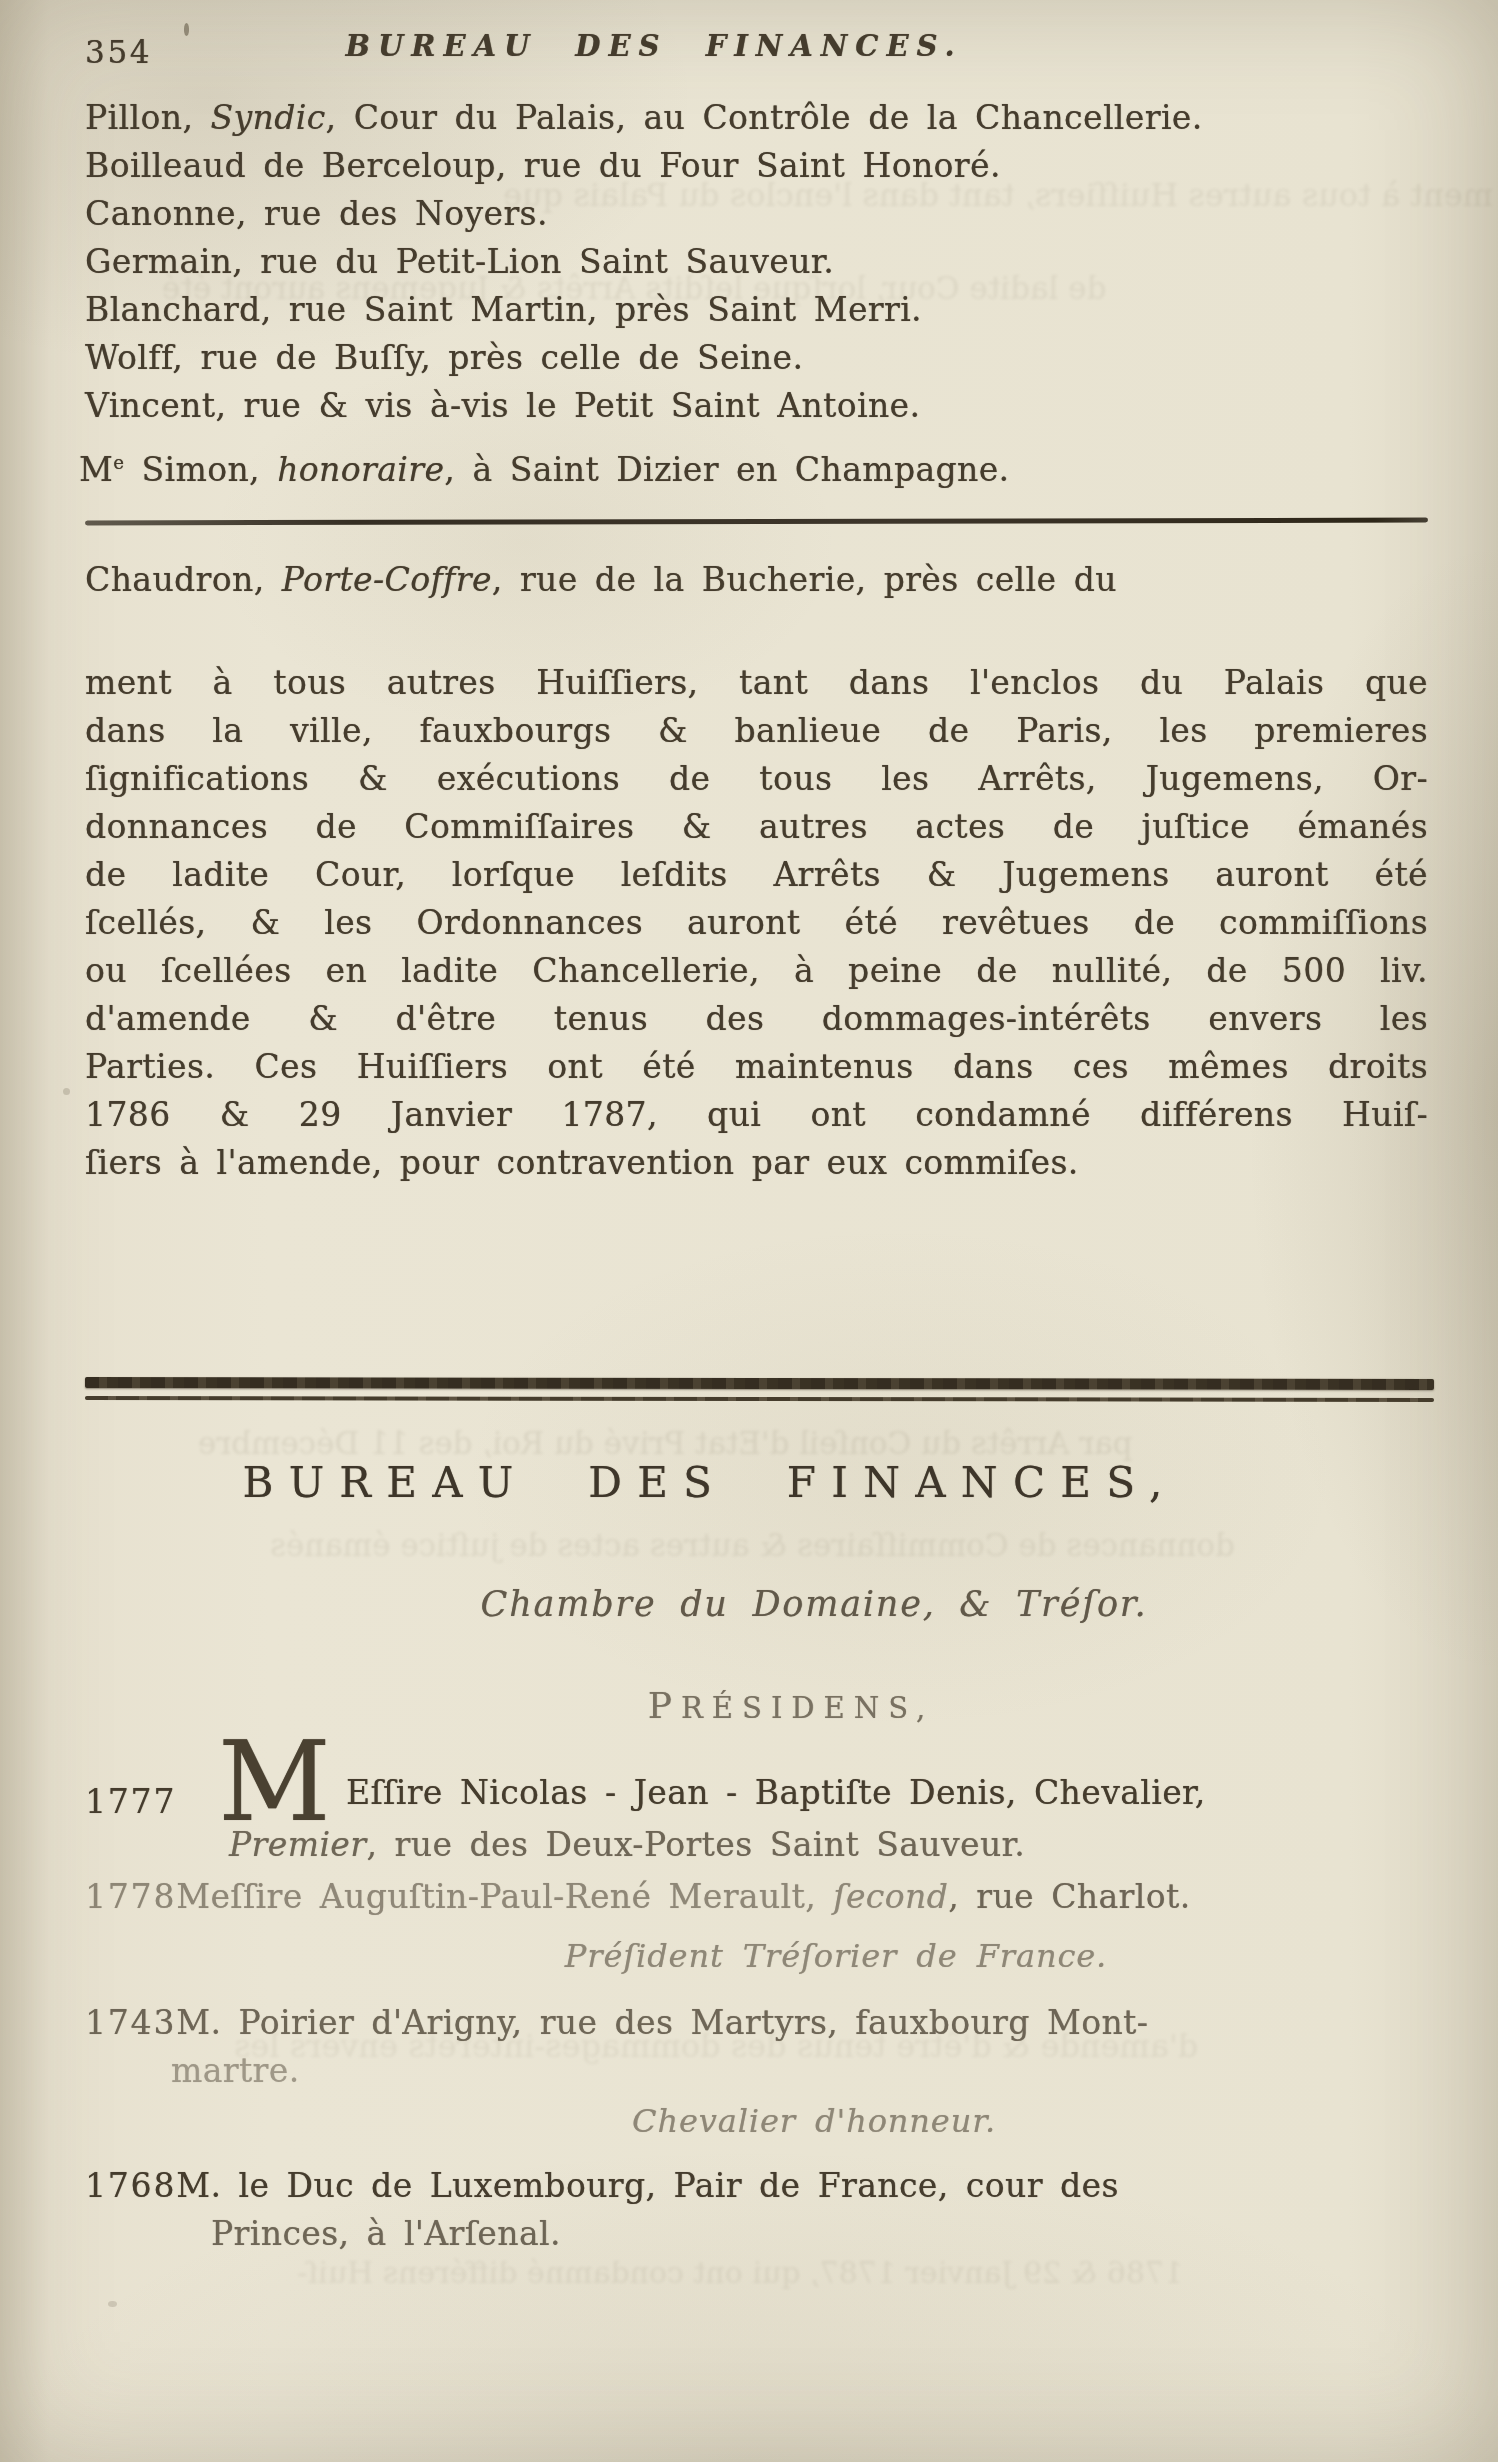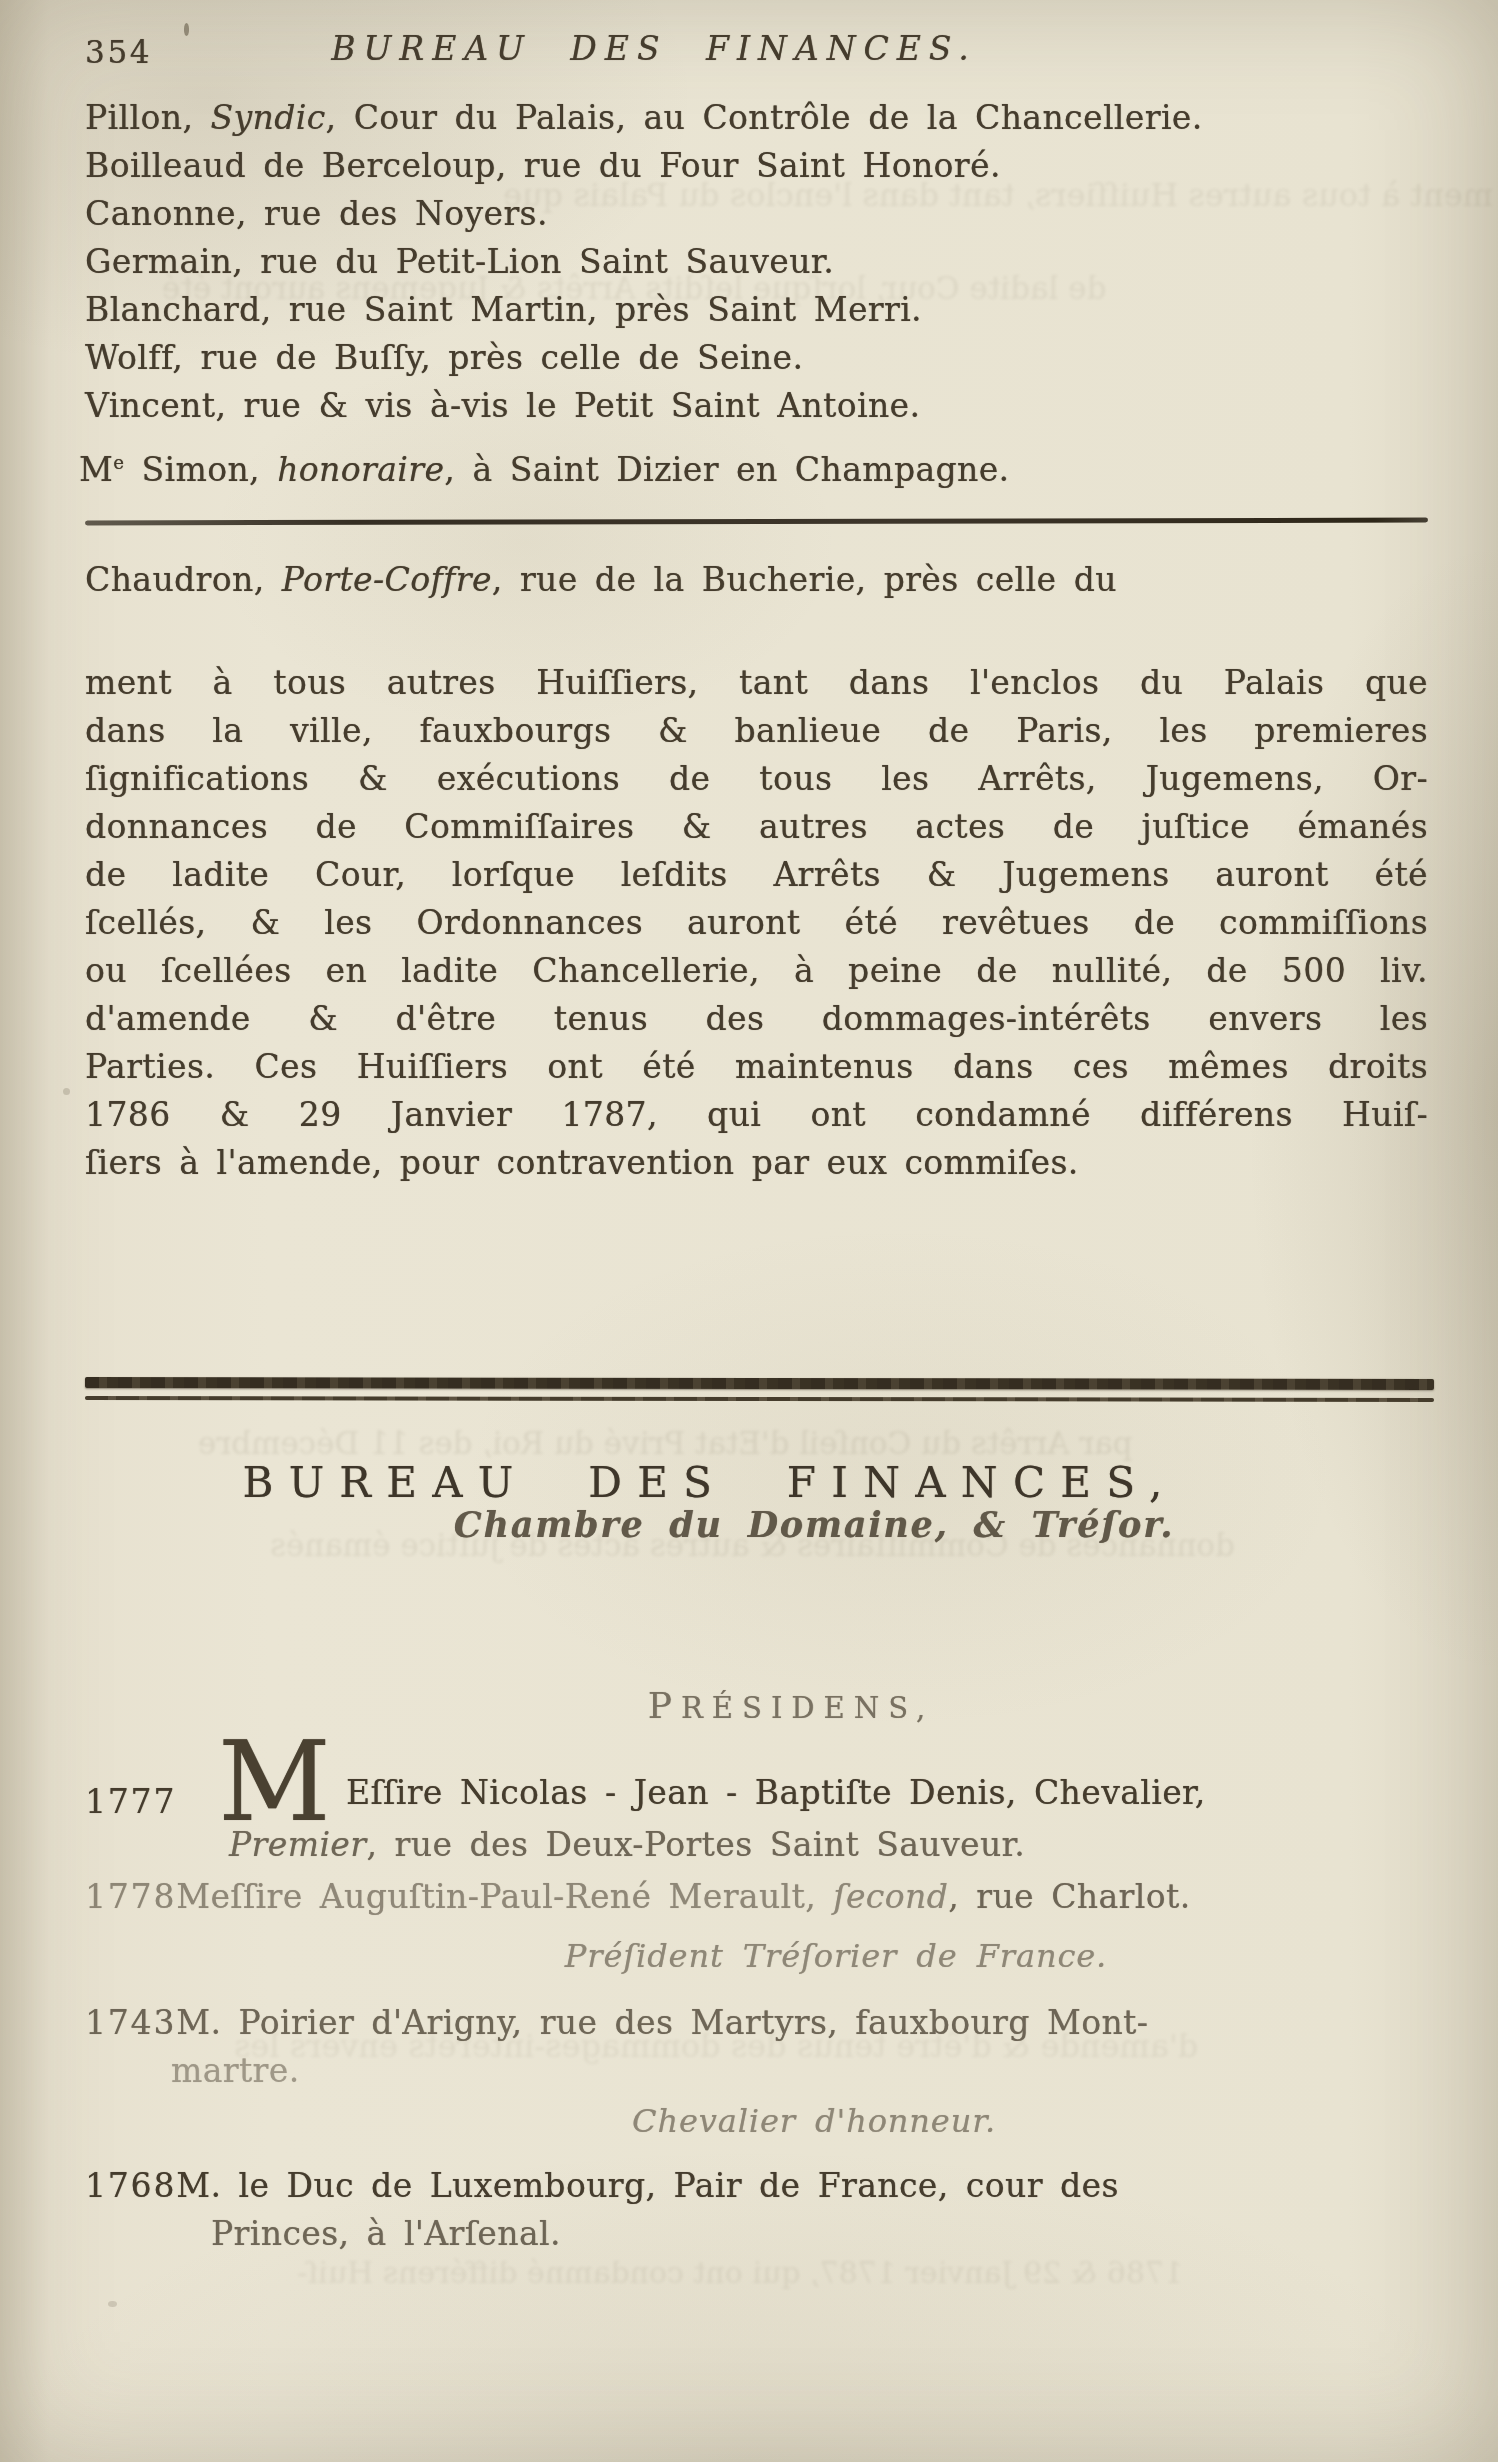--- a/index.html
+++ b/index.html
@@ -17,21 +17,21 @@
       radial-gradient(ellipse 450px 270px at 35% 22%, rgba(140,128,98,0.08), transparent 70%),
       radial-gradient(ellipse 629px 360px at 60% 60%, rgba(140,128,98,0.07), transparent 70%),
       linear-gradient(90deg, #d6cfbb 0px, #e7e1cf 49px, #eae5d4 270px, #e8e3d1 1349px, #ded8c5 1499px);
     box-shadow:inset 0 0 108px rgba(90,80,55,0.25);
   }
   .ink{ text-shadow:0 0 0.9px rgba(69,60,45,0.55), 0.4px 0.4px 0.5px rgba(69,60,45,0.3); }
   .abs{ position:absolute; }
   .it{ font-style:italic; }
   .body-text{ font-size:33px; line-height:48px; letter-spacing:0.4px; word-spacing:6.3px; }
   .page-number{ font-size:31px; letter-spacing:2.7px; }
-  .running-title{ font-style:italic; font-size:33px; letter-spacing:8px; word-spacing:20px; white-space:nowrap; }
+  .running-title{ font-style:italic; font-size:29px; letter-spacing:8px; word-spacing:20px; white-space:nowrap;font-weight:bold; }
   .entries{ white-space:nowrap; }
   .rule-thin{
     height:4.5px; border-radius:2.7px;
     background:linear-gradient(90deg, rgba(53,46,35,0.75), #352e23 20%, #3d352a 60%, #2e2719 96%, rgba(53,46,35,0.9));
     transform:rotate(-0.12deg);
   }
   .rule-double-thick{
     height:10.8px;
     background:repeating-linear-gradient(90deg,#352d21 0 14.4px,#4b4232 14.4px 21.6px,#3a3224 21.6px 33px);
     border-radius:1.8px; transform:rotate(0.08deg);
@@ -114,21 +114,21 @@
     <div class="jline">1786 &amp; 29 Janvier 1787, qui ont condamné différens Huiſ-</div>
     <div class="jline last">ſiers à l'amende, pour contravention par eux commiſes.</div>
   </div>
 
   <div class="abs" style="left:85px; top:1378px; width:1349px;">
     <div class="rule-double-thick"></div>
     <div class="rule-double-thin"></div>
   </div>
 
   <div class="abs section-title ink center" style="left:710px; top:1458px;">BUREAU DES FINANCES,</div>
-  <div class="abs section-subtitle ink center" style="left:814px; top:1504px;font-weight:bold;">Chambre du Domaine, &amp; Tréſor.</div>
+  <div class="abs section-subtitle ink center" style="left:814px; top:1584px;">Chambre du Domaine, &amp; Tréſor.</div>
   <div class="abs presidens-heading ink center" style="left:791px; top:1685px;">PRÉSIDENS,</div>
 
   <div class="abs body-text ink" style="left:85px; top:1731px; width:1349px; height:207px;">
     <span class="abs year" style="left:0px; top:47px;">1777</span>
     <span class="abs dropcap" style="left:133px; top:-3.6px;">M</span>
     <span class="abs" style="left:261px; top:38px; white-space:nowrap;">Eſſire Nicolas - Jean - Baptiſte Denis, Chevalier,</span>
     <span class="abs semi-faded" style="left:144px; top:90px; white-space:nowrap;"><span class="it">Premier</span><span>, rue des Deux-Portes Saint Sauveur.</span></span>
 
     <span class="abs" style="left:0px; top:142px; white-space:nowrap;"><span class="year faded">1778</span><span class="faded">Meſſire Auguſtin-Paul-René Merault, </span><span class="it faded">ſecond</span><span class="semi-faded">, rue Charlot.</span></span>
   </div>

